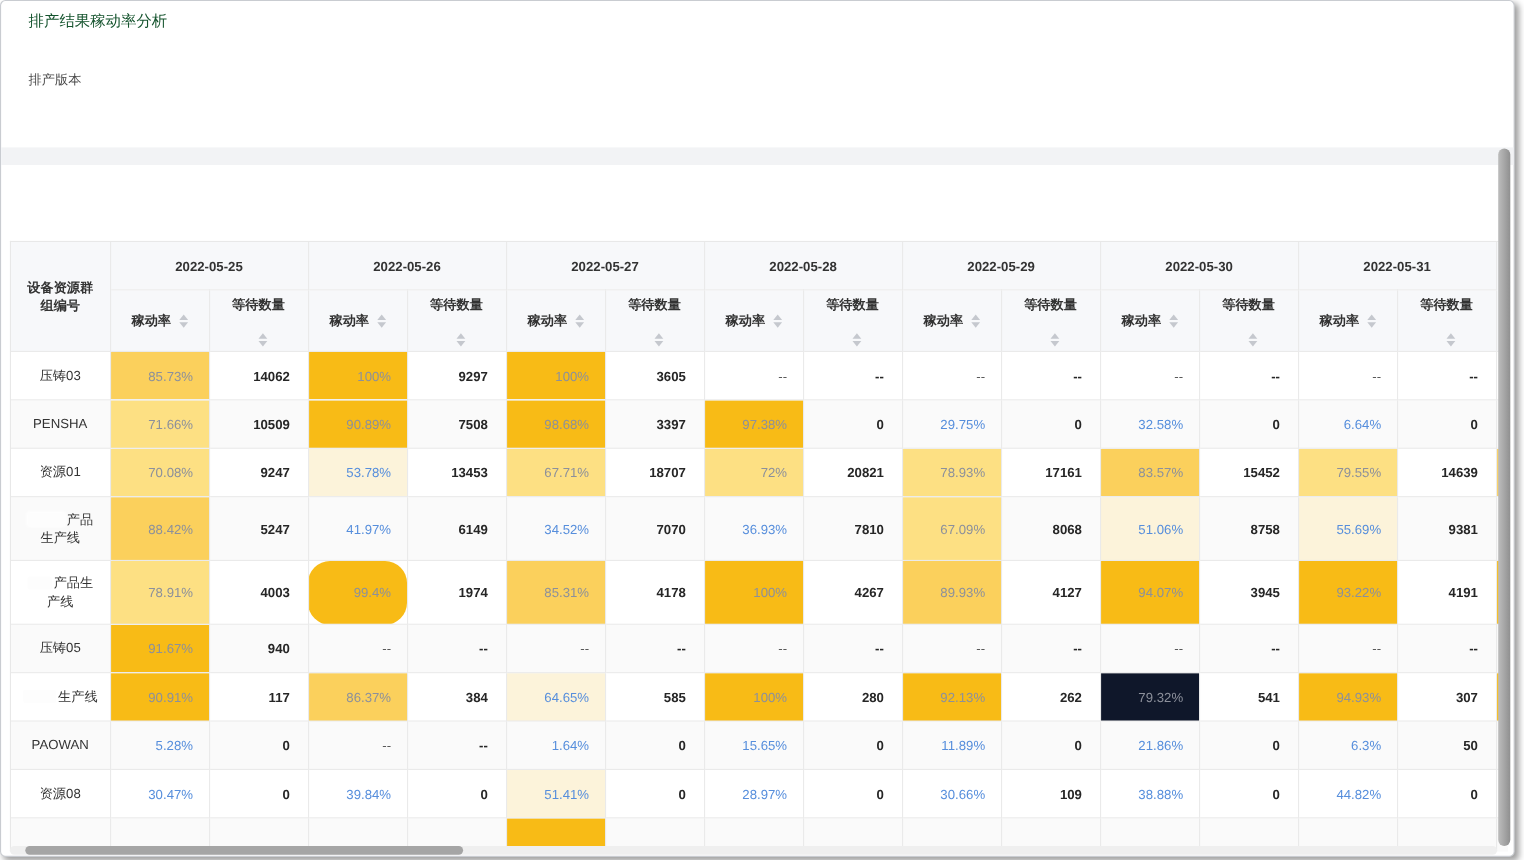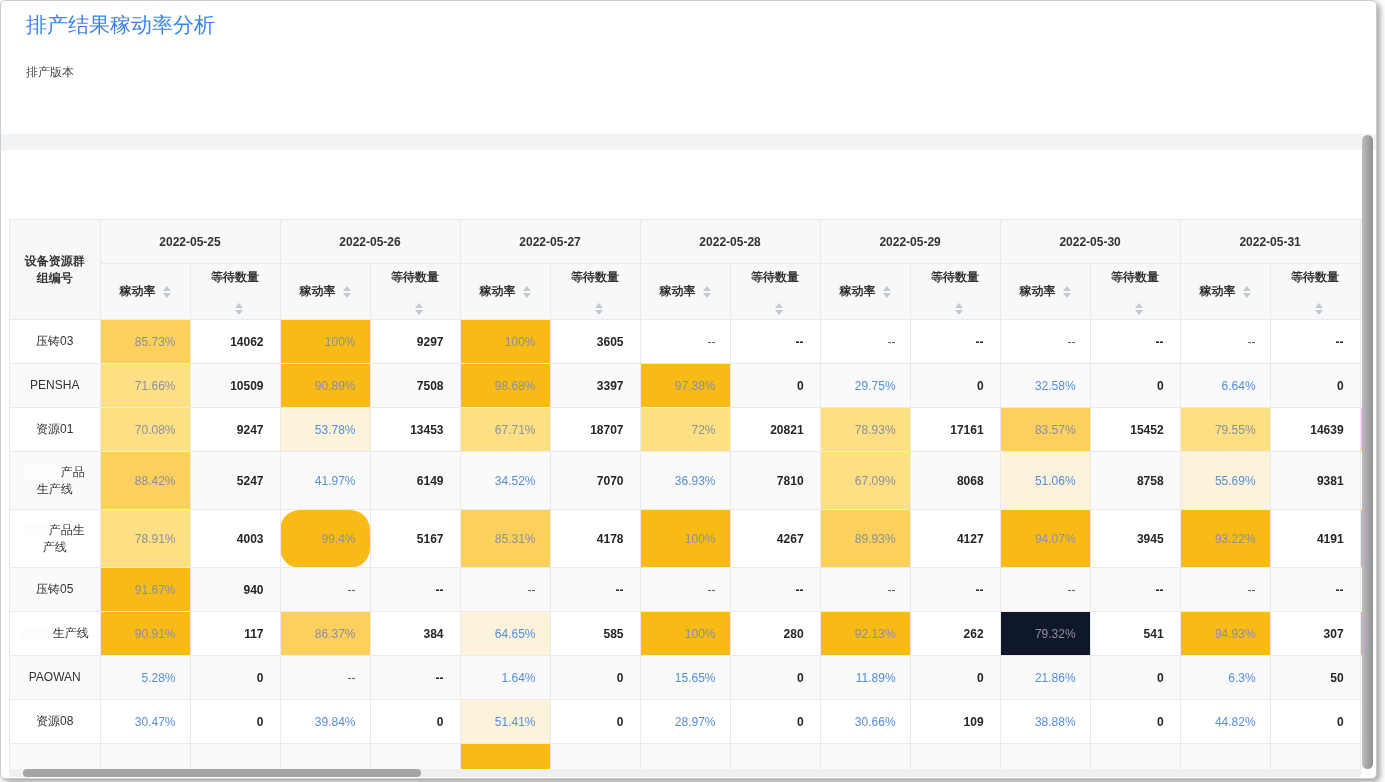--- a/index.html
+++ b/index.html
@@ -7,21 +7,21 @@
     width:1385px;height:782px;overflow:hidden;background:#fff;
     font-family:"Liberation Sans","DejaVu Sans",sans-serif;
     -webkit-font-smoothing:antialiased;
   }
   .window{
     position:absolute;top:0;left:0;width:1375px;height:777px;
     background:#fff;border:1px solid #c9ccd1;border-radius:5px;
     box-shadow:3px 3px 6px rgba(0,0,0,.38);overflow:hidden;
   }
   .page-title{
-    position:absolute;top:10px;left:25px;font-size:21px;font-weight:500;color:#3b82f6;
+    position:absolute;top:10px;left:25px;font-size:14px;font-weight:500;color:#14532d;
   }
   .version-label{position:absolute;top:63px;left:25px;font-size:12px;color:#4a4a4a;}
   .select{
     position:absolute;top:85px;left:25px;width:598px;height:26px;
     border:1px solid #d9d9d9;border-radius:3px;background:#fff;
     display:flex;align-items:center;padding:0 30px 0 12px;
     font-size:12px;color:#595959;cursor:pointer;
   }
   .select .chevron{
     position:absolute;right:14px;top:8px;width:7px;height:7px;
@@ -331,21 +331,21 @@
             <td class=""></td>
           </tr>
           <tr class="odd tall">
             <td class="label">
               <div><span class="redact" style="width: 22px;"></span>产品生</div>
               <div>产线</div>
             </td>
             <td class="rate t-muted" style="background: rgb(253, 224, 131);">78.91%</td>
             <td class="wait">4003</td>
             <td class="rate t-muted" style="background: rgb(248, 187, 22); border-radius: 20px;">99.4%</td>
-            <td class="wait">5167</td>
+            <td class="wait">1974</td>
             <td class="rate t-muted" style="background: rgb(251, 208, 92);">85.31%</td>
             <td class="wait">4178</td>
             <td class="rate t-muted" style="background: rgb(248, 187, 22);">100%</td>
             <td class="wait">4267</td>
             <td class="rate t-muted" style="background: rgb(251, 208, 92);">89.93%</td>
             <td class="wait">4127</td>
             <td class="rate t-muted" style="background: rgb(248, 187, 22);">94.07%</td>
             <td class="wait">3945</td>
             <td class="rate t-muted" style="background: rgb(248, 187, 22);">93.22%</td>
             <td class="wait">4191</td>

